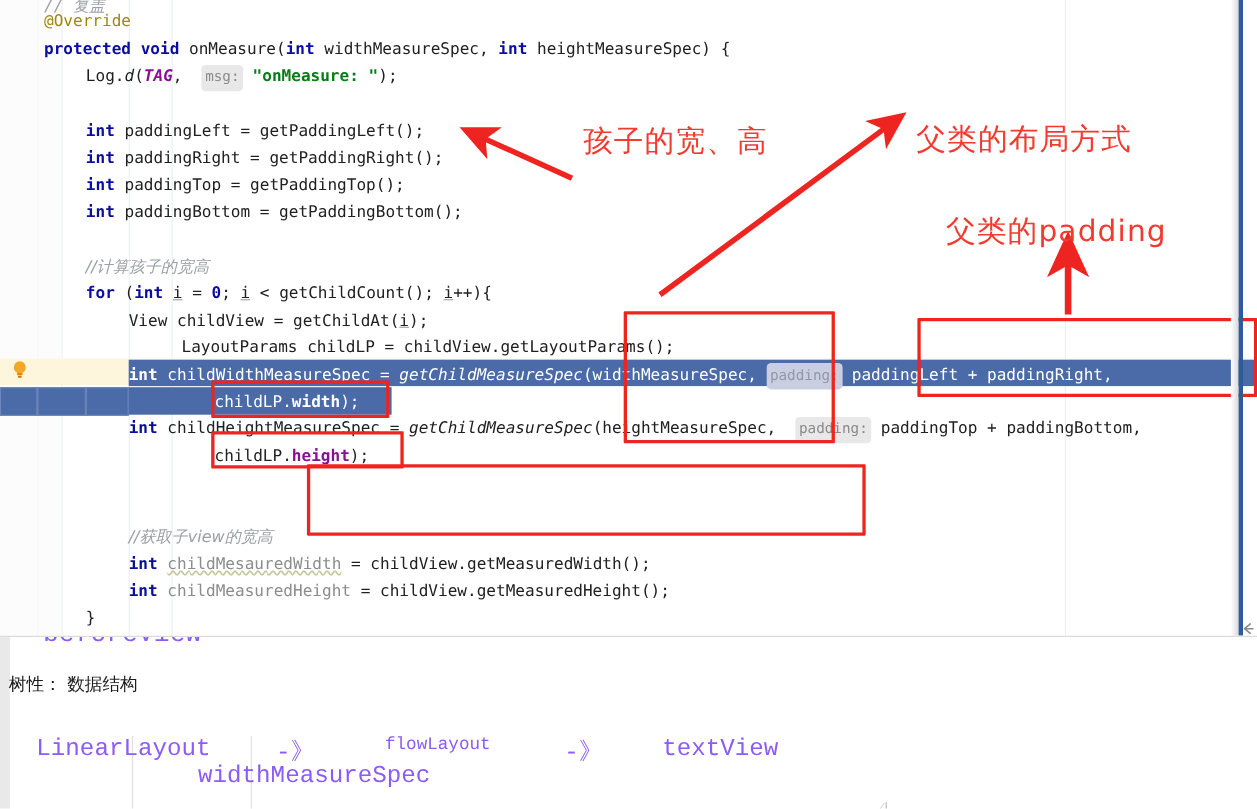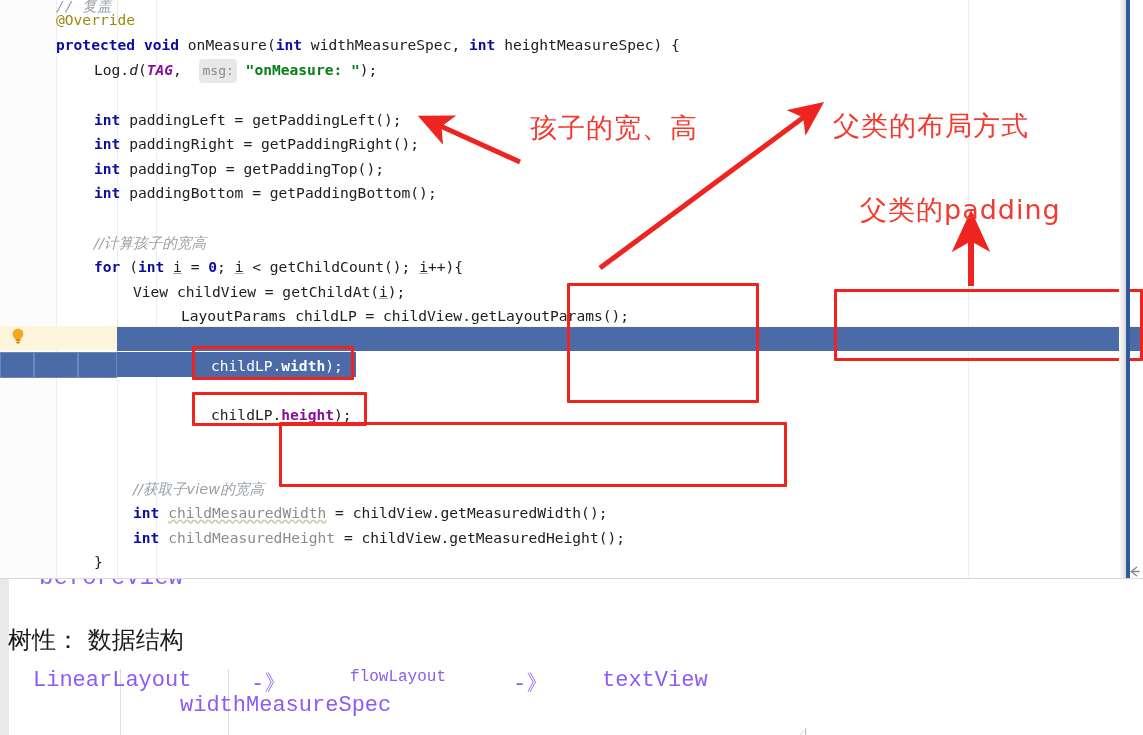--- a/index.html
+++ b/index.html
@@ -5,21 +5,21 @@
   html,body{margin:0;padding:0;background:#fff;}
   body{width:1143px;height:735px;overflow:hidden;font-family:"DejaVu Sans Mono",monospace;}
   #root{position:relative;width:1143px;height:735px;background:#ffffff;}
 
   
   #editor{position:absolute;left:0;top:0;width:1143px;height:578px;background:#ffffff;overflow:hidden;}
   .gutter{position:absolute;left:0;top:0;width:34px;height:578px;background:#fcfcfc;border-right:1px solid #e8e8e8;}
   .foldbar{position:absolute;left:34px;top:0;width:22px;height:578px;background:#fcfcfc;}
   .guide{position:absolute;top:0;width:1px;height:578px;background:#eceff1;}
 
-  .code{position:absolute;left:16px;top:0;width:1077px;height:578px;
+  .code{position:absolute;left:0;top:0;width:1077px;height:578px;
         font-family:"DejaVu Sans Mono","Liberation Mono",monospace;
         font-size:14.6px;line-height:24.4px;white-space:pre;color:#202020;}
   .ln{position:absolute;left:0;white-space:pre;}
 
   .kw{color:#0b0d9e;font-weight:bold;}
   .pl{color:#202020;}
   .str{color:#067d17;font-weight:bold;}
   .ann{color:#9e880d;}
   .cmt{color:#9aa0a6;font-style:italic;}
   .fld{color:#8c8c8c;}
@@ -101,22 +101,24 @@
       <div class="ln" style="left:78px;top:132px;"><span class="kw">int</span> <span class="pl">paddingRight = getPaddingRight();</span></div>
       <div class="ln" style="left:78px;top:157px;"><span class="kw">int</span> <span class="pl">paddingTop = getPaddingTop();</span></div>
       <div class="ln" style="left:78px;top:181px;"><span class="kw">int</span> <span class="pl">paddingBottom = getPaddingBottom();</span></div>
 
       <div class="ln cmt" style="left:78px;top:231px;font-family:'DejaVu Sans',sans-serif;">//计算孩子的宽高</div>
       <div class="ln" style="left:78px;top:255px;"><span class="kw">for</span> <span class="pl">(</span><span class="kw">int</span> <span class="pl und">i</span> <span class="pl">= </span><span class="kw">0</span><span class="pl">; </span><span class="pl und">i</span><span class="pl"> &lt; getChildCount(); </span><span class="pl und">i</span><span class="pl">++){</span></div>
       <div class="ln" style="left:117px;top:280px;"><span class="pl">View childView = getChildAt(</span><span class="pl und">i</span><span class="pl">);</span></div>
       <div class="ln" style="left:117px;top:304px;margin-left:48px;"><span class="pl">LayoutParams childLP = childView.getLayoutParams();</span></div>
 
       
+      <div class="ln seltext" style="left:117px;top:329px;"><span style="font-weight:bold">int</span> childWidthMeasureSpec = <span style="font-style:italic">getChildMeasureSpec</span>(widthMeasureSpec, <span class="hint hint-on-sel">padding:</span> paddingLeft + paddingRight,</div>
       <div class="ln seltext" style="left:195px;top:354px;">childLP.<span style="font-weight:bold">width</span>);</div>
 
+      <div class="ln" style="left:117px;top:378px;"><span class="kw">int</span> <span class="pl">childHeightMeasureSpec = </span><span class="mth">getChildMeasureSpec</span><span class="pl">(heightMeasureSpec, </span> <span class="hint">padding:</span> <span class="pl">paddingTop + paddingBottom,</span></div>
       <div class="ln" style="left:195px;top:403px;"><span class="pl">childLP.</span><span class="fi">height</span><span class="pl">);</span></div>
 
       <div class="ln cmt" style="left:117px;top:477px;font-family:'DejaVu Sans',sans-serif;">//获取子view的宽高</div>
       <div class="ln" style="left:117px;top:501px;"><span class="kw">int</span> <span class="fld wavy">childMesauredWidth</span><span class="pl"> = childView.getMeasuredWidth();</span></div>
       <div class="ln" style="left:117px;top:526px;"><span class="kw">int</span> <span class="fld">childMeasuredHeight</span><span class="pl"> = childView.getMeasuredHeight();</span></div>
       <div class="ln" style="left:78px;top:550px;"><span class="pl">}</span></div>
     </div>
 
     <svg class="rsvg">
       <defs>
@@ -152,21 +154,21 @@
 
   <div id="doc">
     <div class="docleft"></div>
     <div class="dguide" style="left:120px;top:90px;height:67px;"></div>
     <div class="dguide" style="left:228px;top:90px;height:67px;"></div>
 
     <div class="clipped" style="left:14px;top:-13px;width:300px;height:22px;">
       <span class="serifty" style="font-size:24px;line-height:24px;">beforeView</span>
     </div>
 
-    <div class="cjk" style="position:absolute;left:8px;top:33px;font-size:24px;margin-top:12px;">树性： 数据结构</div>
+    <div class="cjk" style="position:absolute;left:8px;top:33px;font-size:16px;">树性： 数据结构</div>
 
     <div class="serifty" style="position:absolute;left:8px;top:89px;font-size:22px;">LinearLayout</div>
     <div class="serifty" style="position:absolute;left:226px;top:89px;font-size:22px;">-》</div>
     <div class="serifty" style="position:absolute;left:325px;top:89px;font-size:16px;">flowLayout</div>
     <div class="serifty" style="position:absolute;left:488px;top:89px;font-size:22px;">-》</div>
     <div class="serifty" style="position:absolute;left:577px;top:89px;font-size:22px;">textView</div>
 
     <div class="serifty" style="position:absolute;left:155px;top:114px;font-size:22px;">widthMeasureSpec</div>
 
     <div style="position:absolute;left:800px;top:148px;width:14px;height:9px;color:#b8b8b8;font-size:12px;">⁄|</div>

